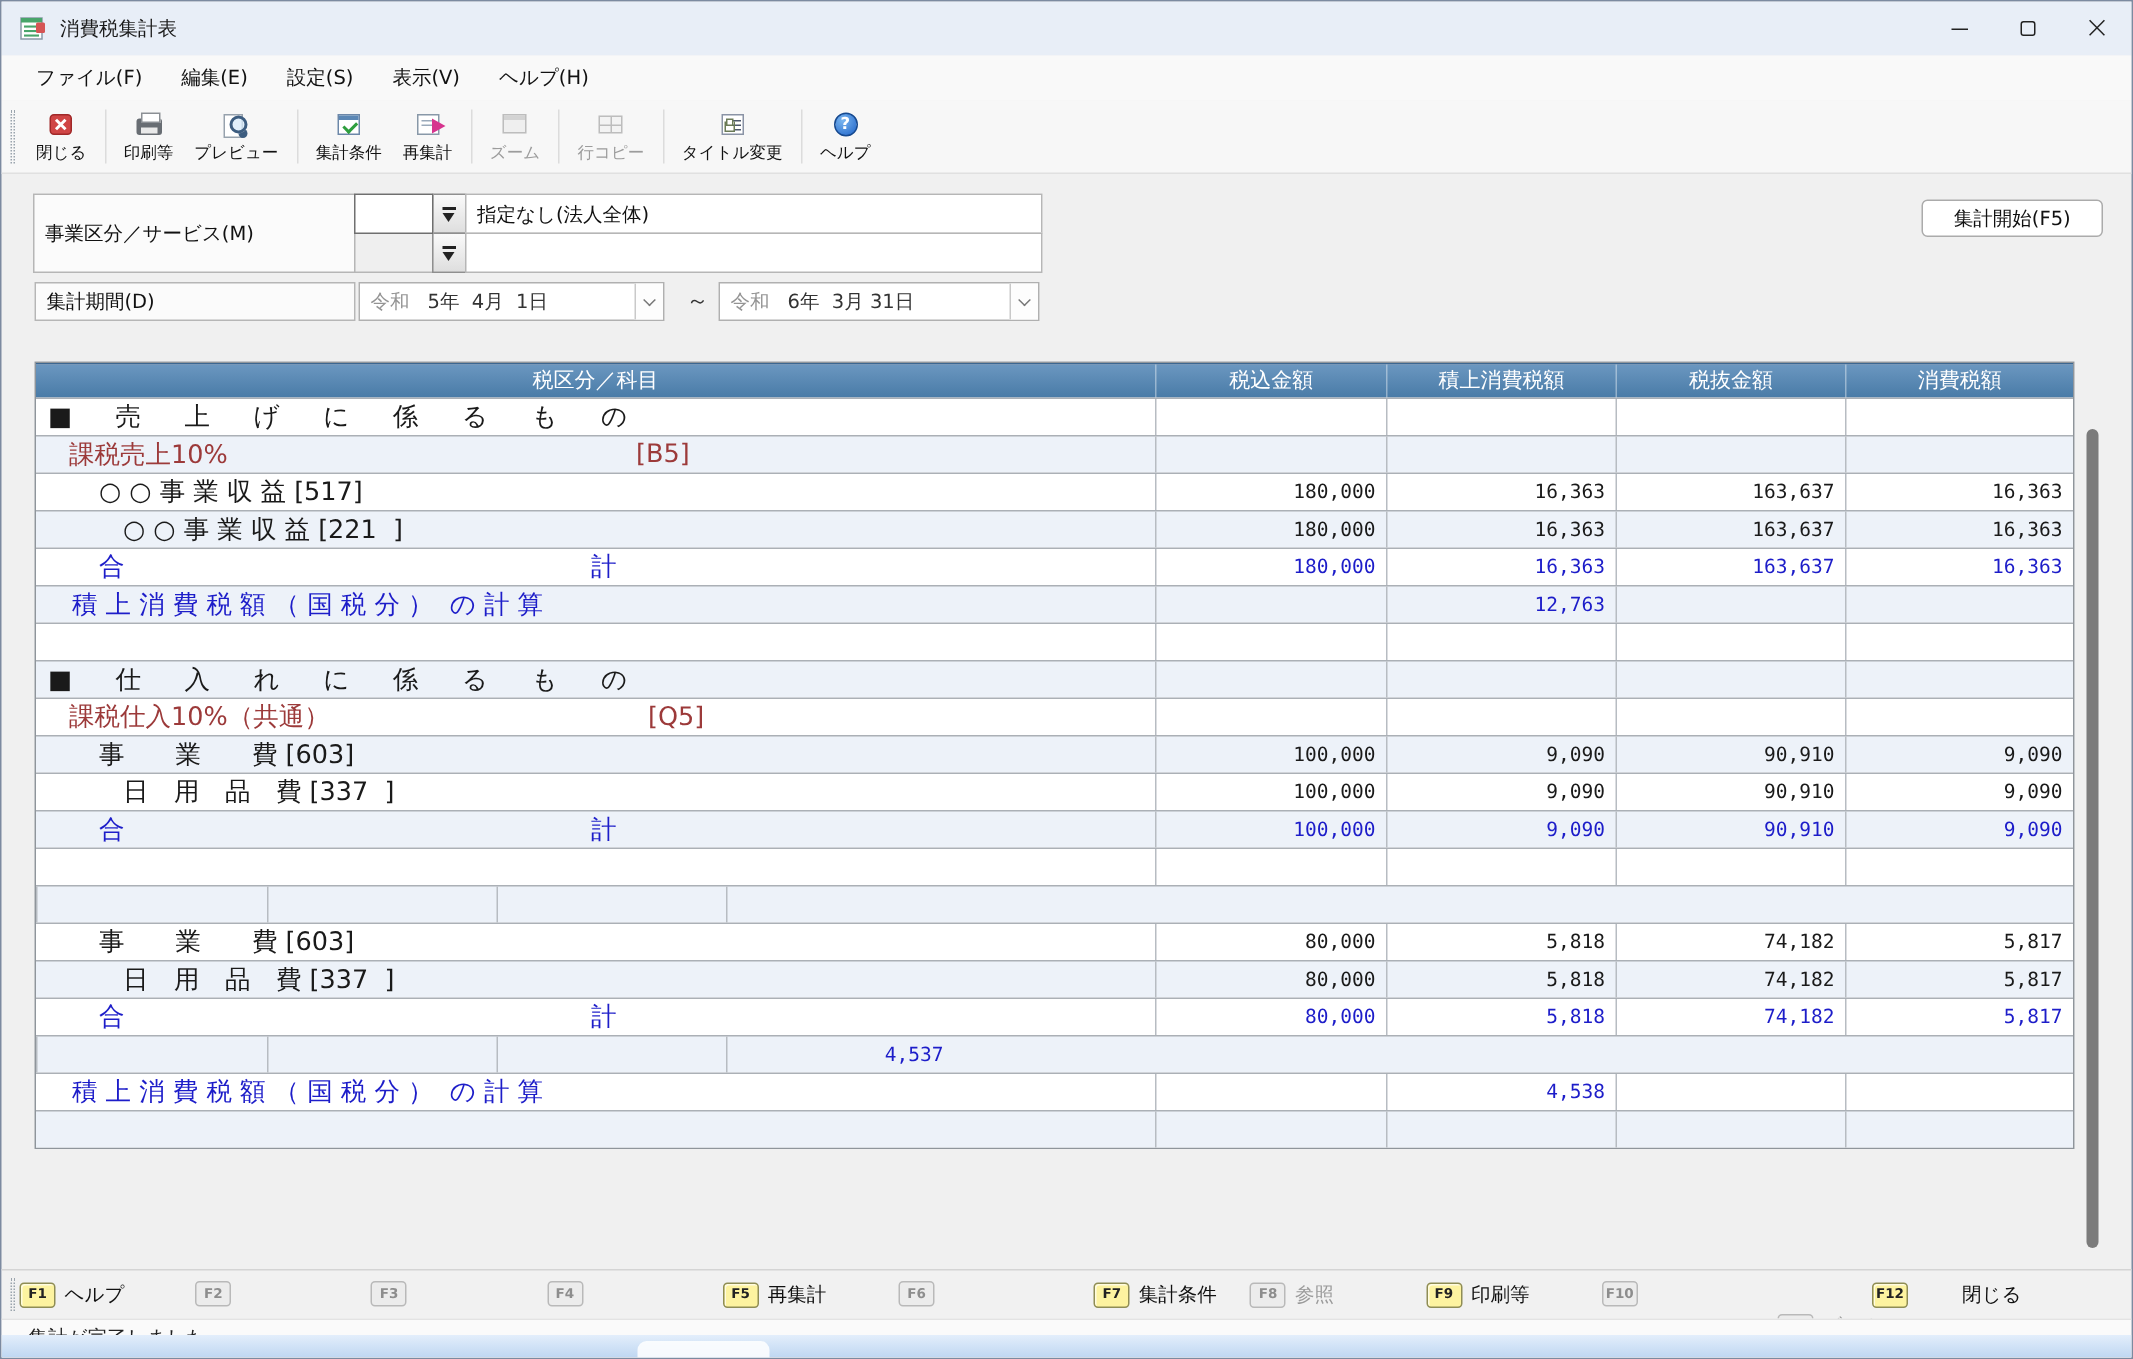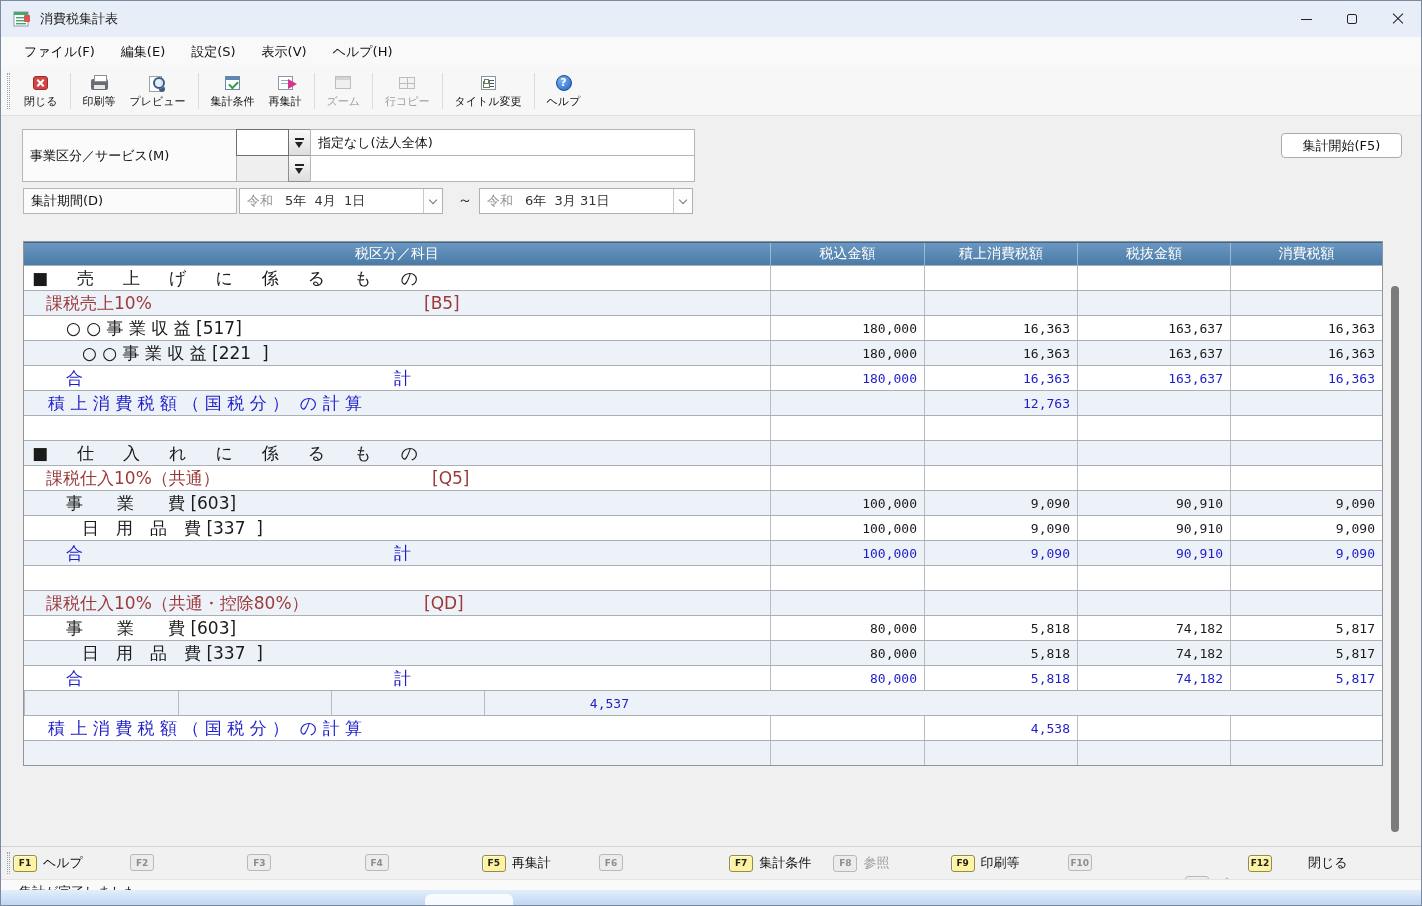--- a/index.html
+++ b/index.html
@@ -358,24 +358,20 @@
           <div class="cell cv" style="width: 152px;">9,090</div>
         </div>
         <div class="trow odd c-black">
           <div class="cell" style="width: 746px;"></div>
           <div class="cell cv" style="width: 154px;"></div>
           <div class="cell cv" style="width: 153px;"></div>
           <div class="cell cv" style="width: 153px;"></div>
           <div class="cell cv" style="width: 152px;"></div>
         </div>
         <div class="trow even c-red">
-          <div class="cell" style="width: 746px;">
-            <span class="lbl" style="left: 22px;">課税仕入10%（共通・控除80%）</span>
-            <span class="lbl" style="left: 400px;">[QD]</span>
-          </div>
           <div class="cell cv" style="width: 154px;"></div>
           <div class="cell cv" style="width: 153px;"></div>
           <div class="cell cv" style="width: 153px;"></div>
           <div class="cell cv" style="width: 152px;"></div>
         </div>
         <div class="trow odd c-black">
           <div class="cell" style="width: 746px;">
             <span class="lbl" style="left: 42px;">事　　業　　費 [603]</span>
           </div>
           <div class="cell cv" style="width: 154px;">80,000</div>

